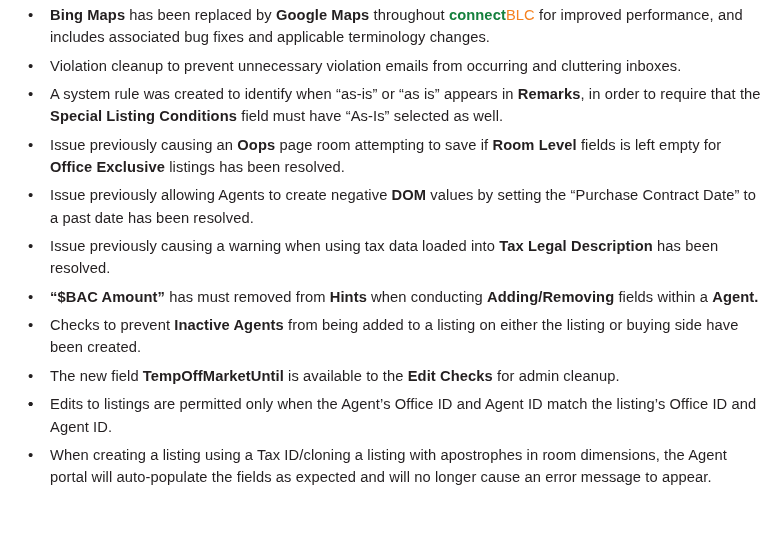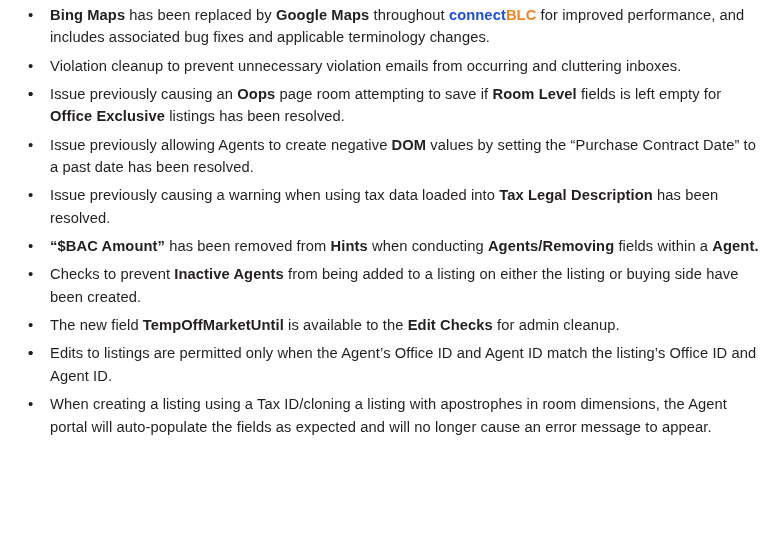--- a/index.html
+++ b/index.html
@@ -44,38 +44,38 @@
   }
   .para {
     margin: 0;
   }
   .b {
     font-weight: bold;
     margin-top: 8px;
   }
   .brand-connect {
     font-weight: bold;
-    color: #1d4ed8;
+    color: #15803d;
   }
   .brand-blc {
-    font-weight: bold;
+    font-weight: normal;
     color: #f58220;
   }
 </style>
 </head>
 <body>
 
 <div class="doc">
   <ul class="bullet-list">
       <li class="bullet-item"><span class="marker">•</span><span class="para"><span class="b">Bing Maps</span><span> has been replaced by </span><span class="b">Google Maps</span><span> throughout </span><span class="brand-connect">connect</span><span class="brand-blc">BLC</span><span> for improved performance, and includes associated bug fixes and applicable terminology changes.</span></span></li>
       <li class="bullet-item"><span class="marker">•</span><span class="para"><span>Violation cleanup to prevent unnecessary violation emails from occurring and cluttering inboxes.</span></span></li>
-      <li class="bullet-item"><span class="marker">•</span></li>
+      <li class="bullet-item"><span class="marker">•</span><span class="para"><span>A system rule was created to identify when “as-is” or “as is” appears in </span><span class="b">Remarks</span><span>, in order to require that the </span><span class="b">Special Listing Conditions</span><span> field must have “As-Is” selected as well.</span></span></li>
       <li class="bullet-item"><span class="marker">•</span><span class="para"><span>Issue previously causing an </span><span class="b">Oops</span><span> page room attempting to save if </span><span class="b">Room Level</span><span> fields is left empty for </span><span class="b">Office Exclusive</span><span> listings has been resolved.</span></span></li>
       <li class="bullet-item"><span class="marker">•</span><span class="para"><span>Issue previously allowing Agents to create negative </span><span class="b">DOM</span><span> values by setting the “Purchase Contract Date” to a past date has been resolved.</span></span></li>
       <li class="bullet-item"><span class="marker">•</span><span class="para"><span>Issue previously causing a warning when using tax data loaded into </span><span class="b">Tax Legal Description</span><span> has been resolved.</span></span></li>
-      <li class="bullet-item"><span class="marker">•</span><span class="para"><span class="b">“$BAC Amount”</span><span> has been removed from </span><span class="b">Hints</span><span> when conducting </span><span class="b">Agents/Removing</span><span> fields within a </span><span class="b">Agent.</span></span></li>
+      <li class="bullet-item"><span class="marker">•</span><span class="para"><span class="b">“$BAC Amount”</span><span> has must removed from </span><span class="b">Hints</span><span> when conducting </span><span class="b">Adding/Removing</span><span> fields within a </span><span class="b">Agent.</span></span></li>
       <li class="bullet-item"><span class="marker">•</span><span class="para"><span>Checks to prevent </span><span class="b">Inactive Agents</span><span> from being added to a listing on either the listing or buying side have been created.</span></span></li>
       <li class="bullet-item"><span class="marker">•</span><span class="para"><span>The new field </span><span class="b">TempOffMarketUntil</span><span> is available to the </span><span class="b">Edit Checks</span><span> for admin cleanup.</span></span></li>
       <li class="bullet-item"><span class="marker">•</span></li>
       <li class="bullet-item"><span class="marker">•</span><span class="para"><span>Edits to listings are permitted only when the Agent’s Office ID and Agent ID match the listing’s Office ID and Agent ID.</span></span></li>
       <li class="bullet-item"><span class="marker">•</span><span class="para"><span>When creating a listing using a Tax ID/cloning a listing with apostrophes in room dimensions, the Agent portal will auto-populate the fields as expected and will no longer cause an error message to appear.</span></span></li>
     </ul>
 </div>
 
 </body></html>

